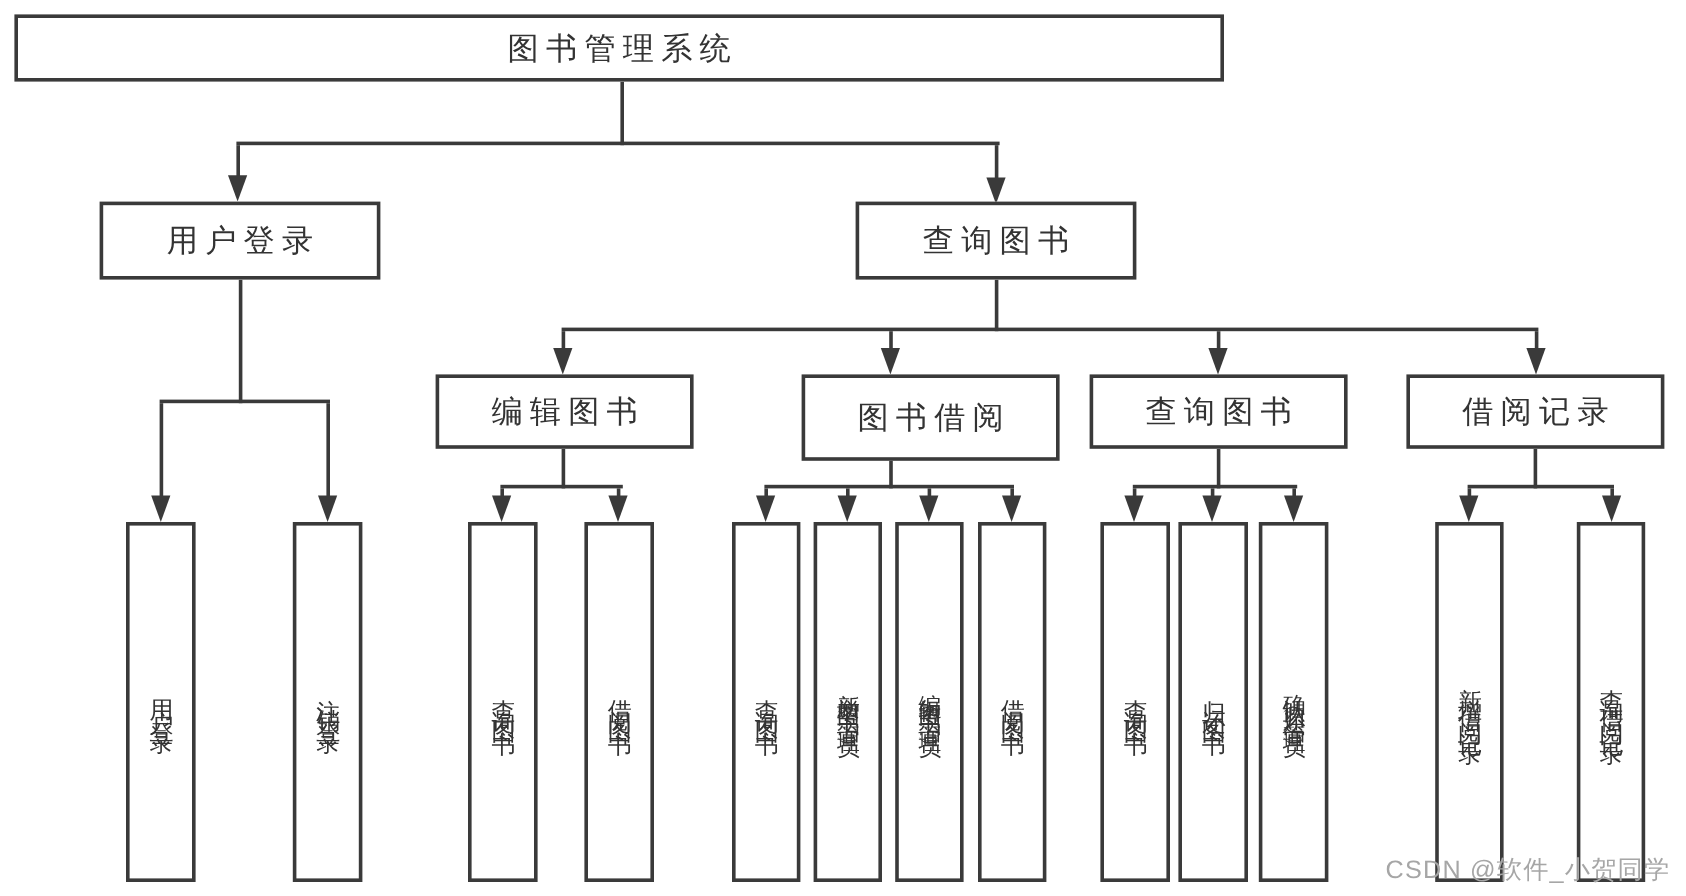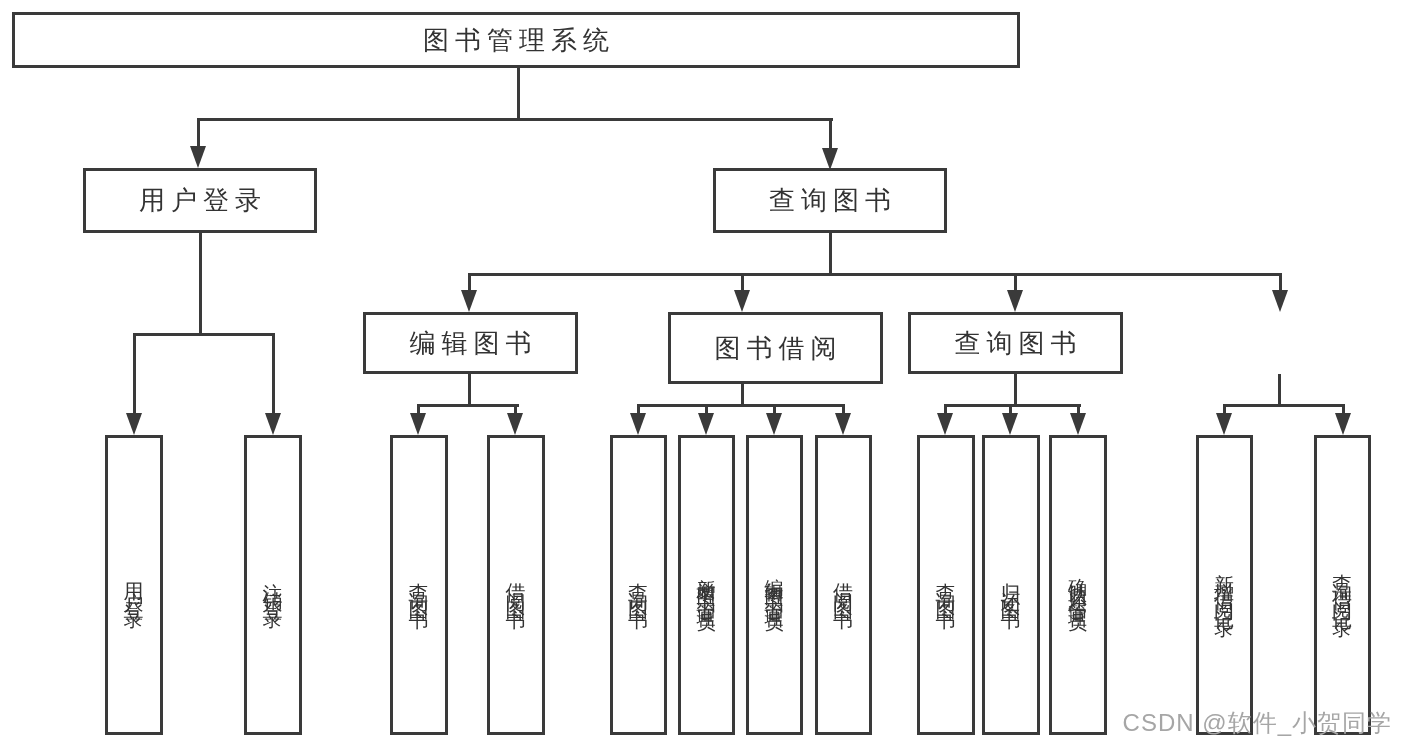--- a/index.html
+++ b/index.html
@@ -21,21 +21,21 @@
   }
   .leaf-long .vtext{letter-spacing:5px;font-size:19px;}
   .line{position:absolute;background:#3a3a3a;z-index:1;}
   .arrow{
     position:absolute;width:0;height:0;z-index:1;
     border-left:8px solid transparent;border-right:8px solid transparent;
     border-top:22px solid #3a3a3a;
   }
   .watermark{
     position:absolute;right:13px;bottom:8px;z-index:5;
-    font-size:24px;color:#a6a6a6;letter-spacing:1px;white-space:nowrap;
+    font-size:21px;color:#a6a6a6;letter-spacing:1px;white-space:nowrap;
   }
 </style>
 </head>
 <body>
 
 <div id="stage">
 
   <div class="box" style="left:12px;top:12px;width:1008px;height:56px;">
     <span class="hlabel">图书管理系统</span>
   </div>
@@ -73,20 +73,23 @@
   <div class="arrow" style="left:1272px;top:290px;"></div>
 
   <div class="box" style="left:363px;top:312px;width:215px;height:62px;">
     <span class="hlabel">编辑图书</span>
   </div>
   <div class="box" style="left:636px;top:312px;width:215px;height:72px;margin-left:32px;">
     <span class="hlabel">图书借阅</span>
   </div>
   <div class="box" style="left:908px;top:312px;width:215px;height:62px;">
     <span class="hlabel">查询图书</span>
+  </div>
+  <div class="box" style="left:1172px;top:312px;width:215px;height:62px;">
+    <span class="hlabel">借阅记录</span>
   </div>
 
   <div class="line" style="left:468px;top:374px;width:3px;height:33px;"></div>
   <div class="line" style="left:417px;top:404px;width:102px;height:3px;"></div>
   <div class="line" style="left:417px;top:407px;width:3px;height:8px;"></div>
   <div class="line" style="left:514px;top:407px;width:3px;height:8px;"></div>
   <div class="arrow" style="left:410px;top:413px;"></div>
   <div class="arrow" style="left:507px;top:413px;"></div>
 
   <div class="line" style="left:741px;top:374px;width:3px;height:33px;"></div>

